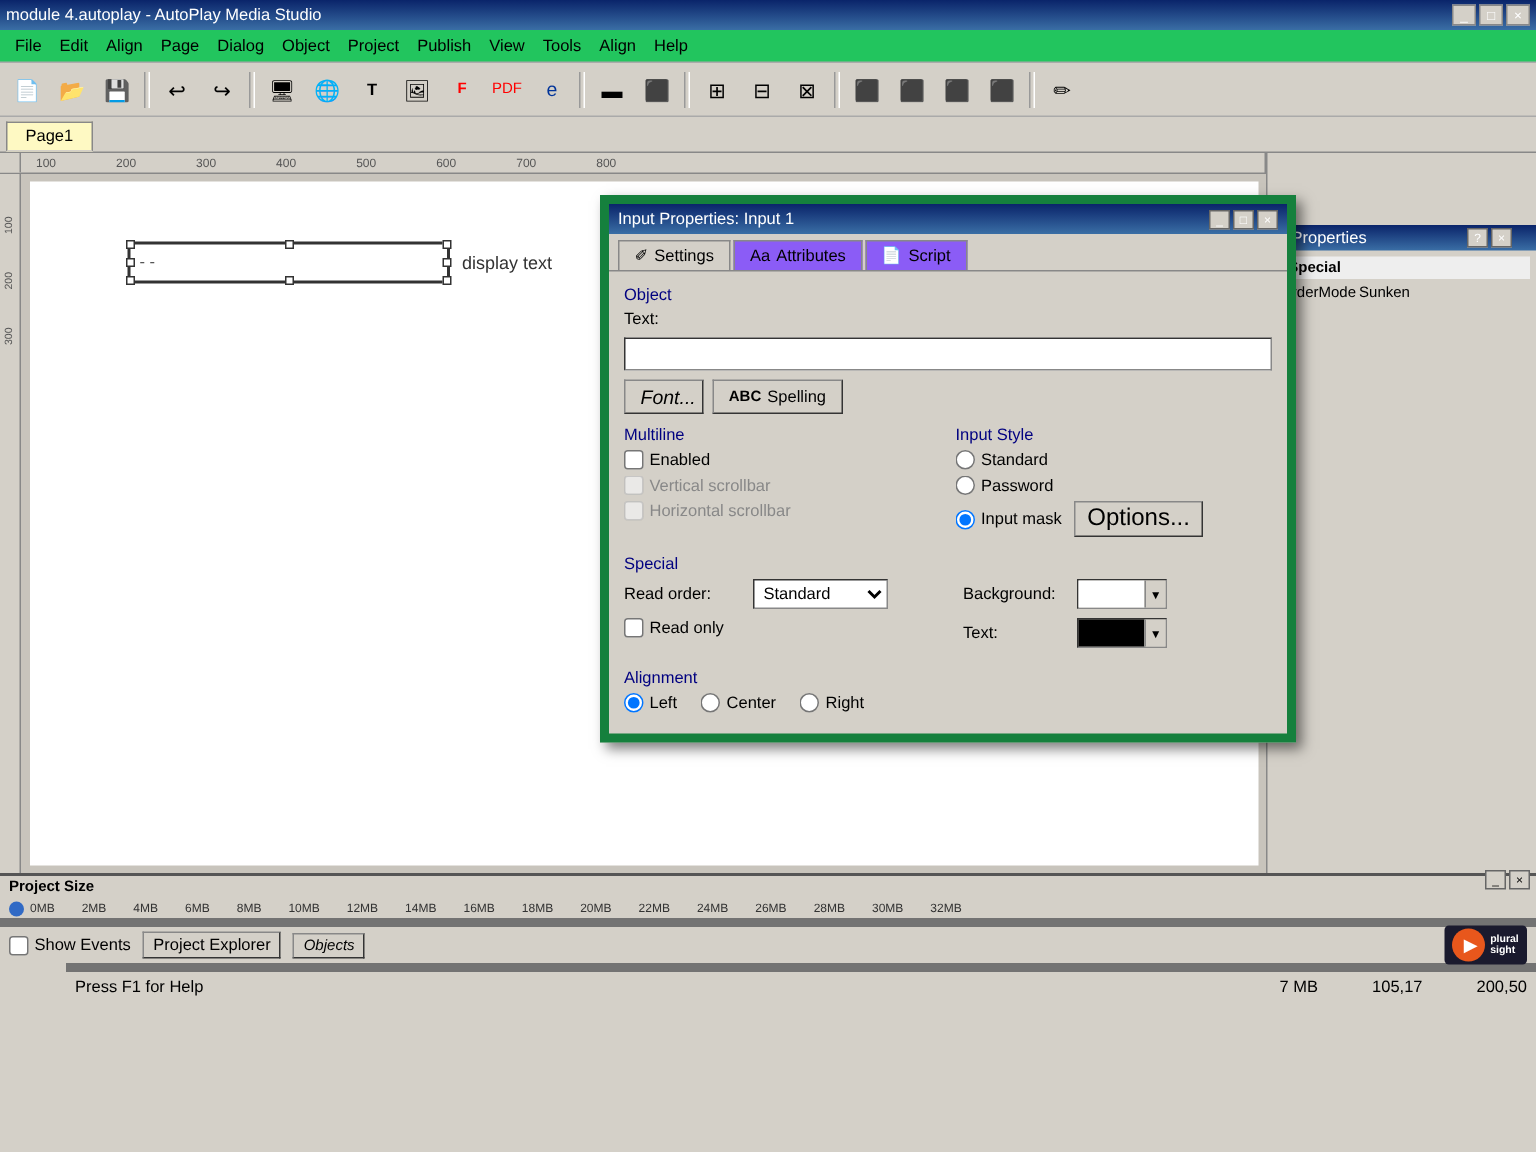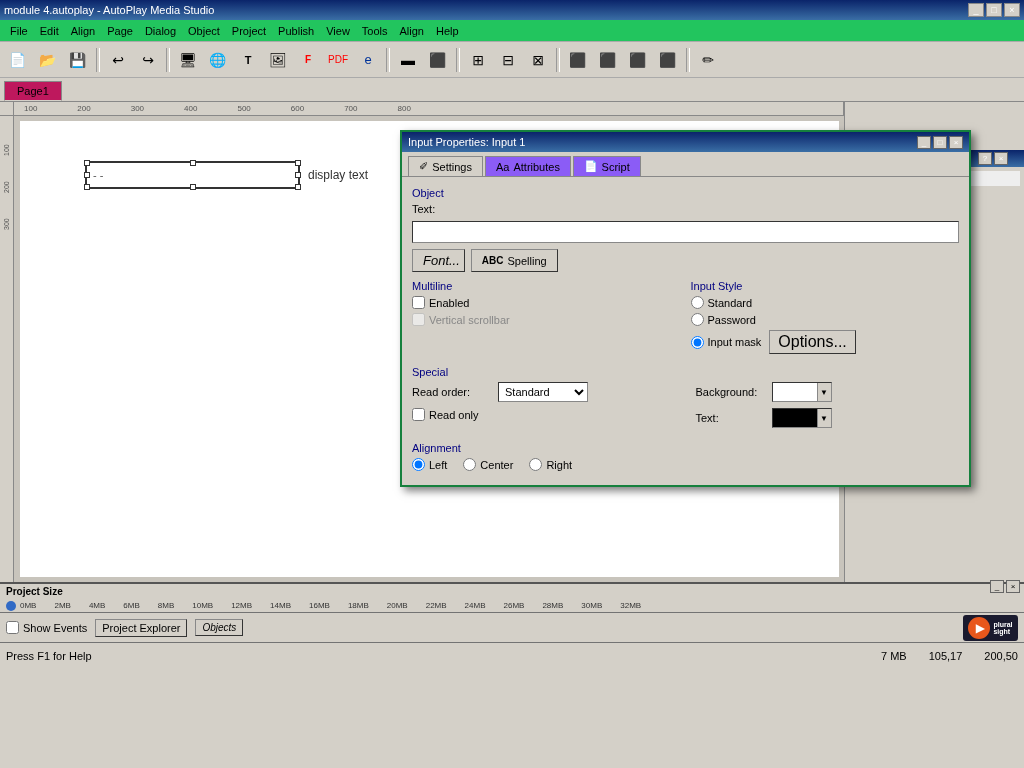--- a/index.html
+++ b/index.html
@@ -16,26 +16,26 @@
     .menu-item { padding: 2px 6px; font-size: 11px; cursor: pointer; }
 
     
     .toolbar { background: #d4d0c8; height: 36px; display: flex; align-items: center; padding: 2px 4px; border-bottom: 1px solid #aaa; gap: 2px; flex-wrap: nowrap; }
     .tb-btn { width: 28px; height: 28px; background: #d4d0c8; border: 1px solid #d4d0c8; display: flex; align-items: center; justify-content: center; cursor: pointer; font-size: 14px; }
     .tb-sep { width: 4px; height: 24px; border-left: 1px solid #999; border-right: 1px solid #fff; margin: 0 2px; }
 
     
     .tab-bar { background: #d4d0c8; height: 24px; display: flex; align-items: flex-end; padding-left: 4px; border-bottom: 1px solid #888; }
     .tab { padding: 3px 12px; background: #c0bdb5; border: 1px solid #888; border-bottom: none; font-size: 11px; cursor: pointer; margin-right: 2px; }
-    .tab.active { background: #be185d; border-bottom: 1px solid #d4d0c8; }
+    .tab.active { background: #fef9c3; border-bottom: 1px solid #d4d0c8; }
     .props-title { background: linear-gradient(to bottom, #0a246a, #3a6ea5); color: white; padding: 2px 16px; font-size: 11px; display: flex; align-items: center; justify-content: space-between; margin-top: 48px; }
 
     
     .dialog-overlay { position: fixed; top: 0; left: 0; right: 0; bottom: 0; z-index: 100; }
-    .dialog { position: absolute; top: 130px; left: 400px; width: 571px; background: #d4d0c8; border: 2px solid #15803d; box-shadow: 4px 4px 8px rgba(0,0,0,0.5); }
+    .dialog { position: absolute; top: 130px; left: 400px; width: 464px; background: #d4d0c8; border: 6px solid #15803d; box-shadow: 4px 4px 8px rgba(0,0,0,0.5); }
     .dialog-title { background: linear-gradient(to bottom, #0a246a, #3a6ea5); color: white; height: 20px; display: flex; align-items: center; padding: 0 6px; font-size: 11px; }
     .dialog-title-text { flex: 1; }
     .dialog-title-btns { display: flex; gap: 2px; }
     .d-btn { width: 14px; height: 13px; background: #d4d0c8; border: 1px solid #666; font-size: 8px; display: flex; align-items: center; justify-content: center; cursor: pointer; }
 
     
     .dlg-tab-bar { display: flex; background: #d4d0c8; padding: 4px 6px 0; border-bottom: 1px solid #888; }
     .dlg-tab { padding: 3px 10px; background: #8b5cf6; border: 1px solid #888; border-bottom: none; font-size: 11px; cursor: pointer; display: flex; align-items: center; gap: 4px; margin-right: 2px; }
     .dlg-tab.active { background: #d4d0c8; }
 
@@ -62,21 +62,21 @@
 
     .color-btn { width: 60px; height: 20px; border: 1px inset #888; cursor: pointer; display: flex; align-items: center; }
     .color-swatch { flex: 1; height: 100%; }
     .color-arrow { width: 14px; height: 100%; background: #d4d0c8; border-left: 1px solid #888; display: flex; align-items: center; justify-content: center; font-size: 8px; }
 
     
     .dlg-footer { display: flex; justify-content: flex-end; gap: 6px; padding: 8px 10px; border-top: 1px solid #888; background: #d4d0c8; }
     .footer-btn { padding: 4px 16px; background: #d4d0c8; border: 1px outset #888; font-size: 11px; cursor: pointer; min-width: 60px; }
 
     
-    .status-bar { height: 26px; background: #d4d0c8; border-top: 1px solid #737373; display: flex; align-items: center; padding: 0 6px; font-size: 11px; gap: 12px; }
+    .status-bar { height: 26px; background: #d4d0c8; border-top: 6px solid #737373; display: flex; align-items: center; padding: 0 6px; font-size: 11px; gap: 26px; margin-left: 44px; }
     .proj-exp-btn { font-size: 10px; background: #d4d0c8; border: 1px outset #888; padding: 2px 6px; cursor: pointer; }
 
     .dlg-disabled { color: #888; }
   </style>
 </head>
 <body>
 
 <div class="title-bar">
   <span class="title-bar-text">module 4.autoplay - AutoPlay Media Studio</span>
   <div class="title-bar-buttons">
@@ -253,20 +253,24 @@
 
         <div class="col-left">
           <div class="section-label">Multiline</div>
           <div class="checkbox-row">
             <input type="checkbox" style="">
             <label>Enabled</label>
           </div>
           <div class="checkbox-row dlg-disabled">
             <input type="checkbox" disabled="" style="">
             <label style="color:#888;">Vertical scrollbar</label>
+          </div>
+          <div class="checkbox-row dlg-disabled">
+            <input type="checkbox" disabled="" style="">
+            <label style="color:#888;">Horizontal scrollbar</label>
           </div>
         </div>
 
         <div class="col-right">
           <div class="section-label">Input Style</div>
           <div class="radio-row">
             <input type="radio" name="inputstyle" style="">
             <label>Standard</label>
           </div>
           <div class="radio-row">
@@ -365,21 +369,21 @@
         <span>22MB</span>
         <span>24MB</span>
         <span>26MB</span>
         <span>28MB</span>
         <span>30MB</span>
         <span>32MB</span>
     </div>
   </div>
 </div>
 
-<div style="height:30px; background:#d4d0c8; border-top:1px solid #737373; display:flex; align-items:center; gap:8px; padding:0 6px;">
+<div style="height:30px; background:#d4d0c8; border-top:6px solid #737373; display:flex; align-items:center; gap:8px; padding:0 6px;">
   <div style="display:flex; align-items:center; gap:4px;">
     <input type="checkbox" style="">
     <label style="font-size:11px;">Show Events</label>
   </div>
   <button class="proj-exp-btn" style="font-size:11px;">Project Explorer</button>
   <button class="proj-exp-btn" style="font-size:10px;font-style:italic;">Objects</button>
 
   <div style="margin-left:auto;">
     <div style="width:55px; height:26px; background:#1a1a2e; border-radius:3px; display:flex; align-items:center; justify-content:center; gap:3px;">
       <div style="width:22px; height:22px; background:#e8571c; border-radius:50%; display:flex; align-items:center; justify-content:center;">

